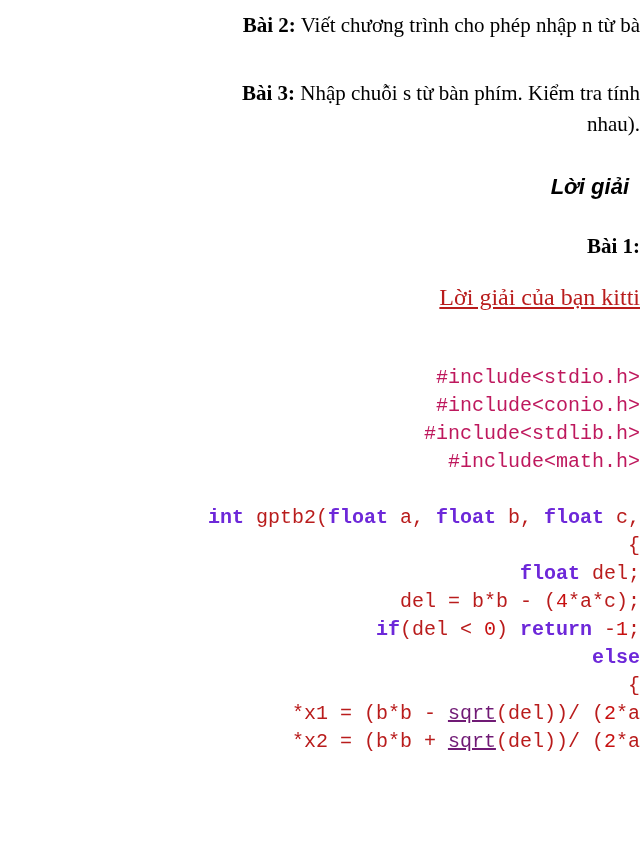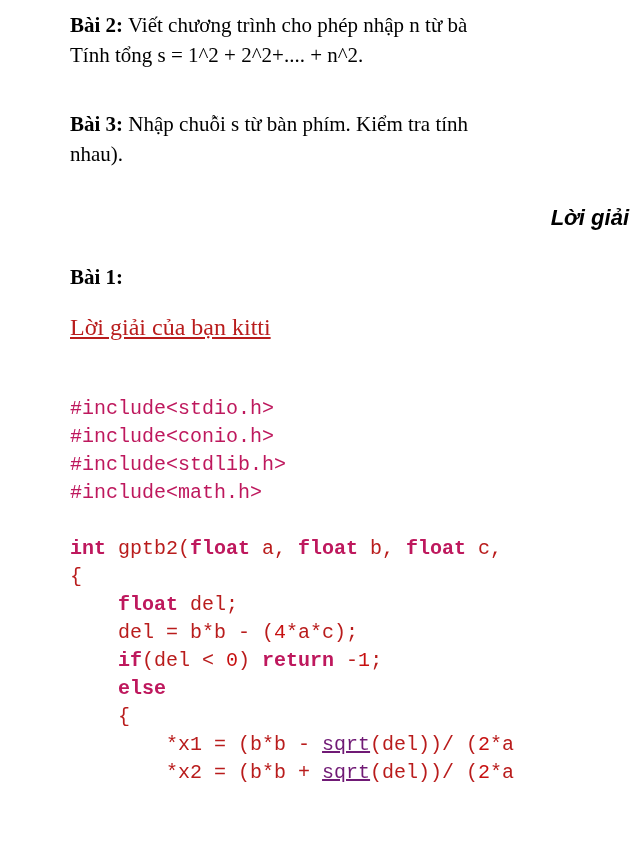--- a/index.html
+++ b/index.html
@@ -1,15 +1,15 @@
 <!DOCTYPE html>
 <html><head>
   <meta charset="utf-8">
   <style>
-    * { margin: 0; padding: 0; box-sizing: border-box; }
+    * { margin: 0; padding: 0; box-sizing: border-box; text-align: right; }
     body {
       width: 640px;
       height: 853px;
       background: #ffffff;
       font-family: "Times New Roman", Times, serif;
       font-size: 21px;
       color: #000000;
       overflow: hidden;
       padding-left: 70px;
       padding-top: 10px;
@@ -38,35 +38,34 @@
       display: inline-block;
       margin-bottom: 22px;
     }
     .code {
       font-family: "Courier New", Courier, monospace;
       font-size: 20px;
       line-height: 1.4;
       white-space: pre;
     }
     .tok-include { color: #be185d; }
-    .tok-keyword { color: #be185d; font-weight: bold; }
+    .tok-keyword { color: #6d28d9; font-weight: bold; }
     .tok-plain   { color: #b91c1c; }
     .tok-num     { color: #c71010; }
     .tok-ulink   { color: #701a75; text-decoration: underline; }
   </style>
 </head>
 <body>
 
 
 
 <div class="problem-block">
   <div>
     <span class="problem-heading">Bài 2:</span><span> Viết chương trình cho phép nhập n từ bà</span>
   </div>
-  <div>Tính tổng s = 1^2 + 2^2+.... + n^2.</div>
 </div>
 
 <div class="problem-block" style="margin-top:38px;">
   <div>
     <span class="problem-heading">Bài 3:</span><span> Nhập chuỗi s từ bàn phím. Kiểm tra tính</span>
   </div>
   <div>nhau).</div>
 </div>
 
 <div class="answer-heading">Lời giải</div>

